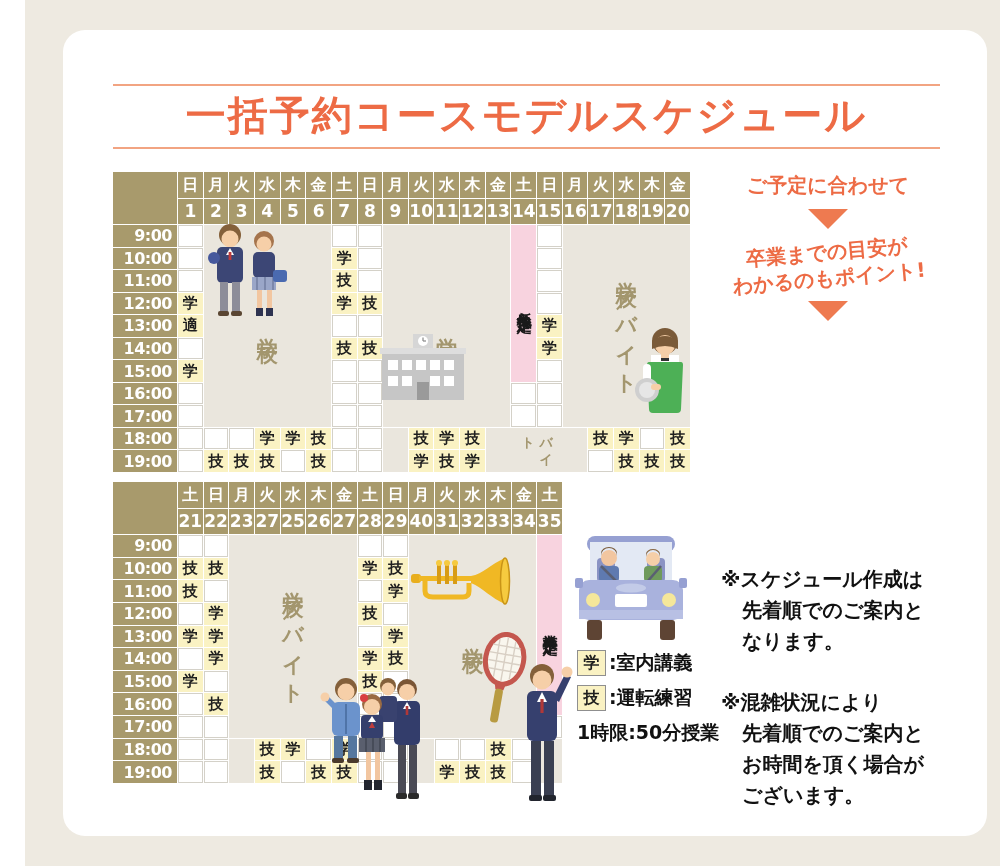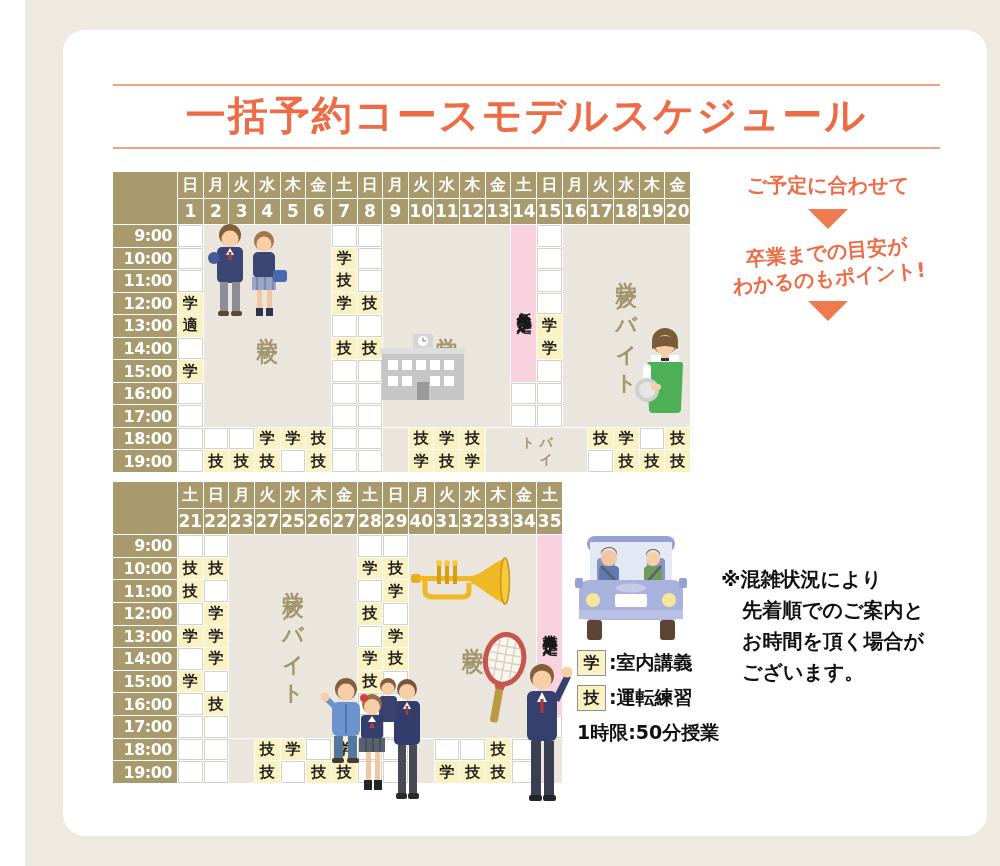--- a/index.html
+++ b/index.html
@@ -323,20 +323,23 @@
 
   <div class="aside">
     <div class="lead-orange">ご予定に合わせて</div>
     <div class="tri"></div>
     <div class="point-orange">卒業までの目安が
 わかるのもポイント!</div>
     <div class="tri"></div>
   </div>
 
   <div class="notes">
+    <div class="note">※スケジュール作成は
+先着順でのご案内と
+なります。</div>
     <div class="note">※混雑状況により
 先着順でのご案内と
 お時間を頂く場合が
 ございます。</div>
   </div>
 
   <div class="legend">
     <div class="legend-row">
       <div class="mark">学</div>
       <div class="legend-label">:室内講義</div>

